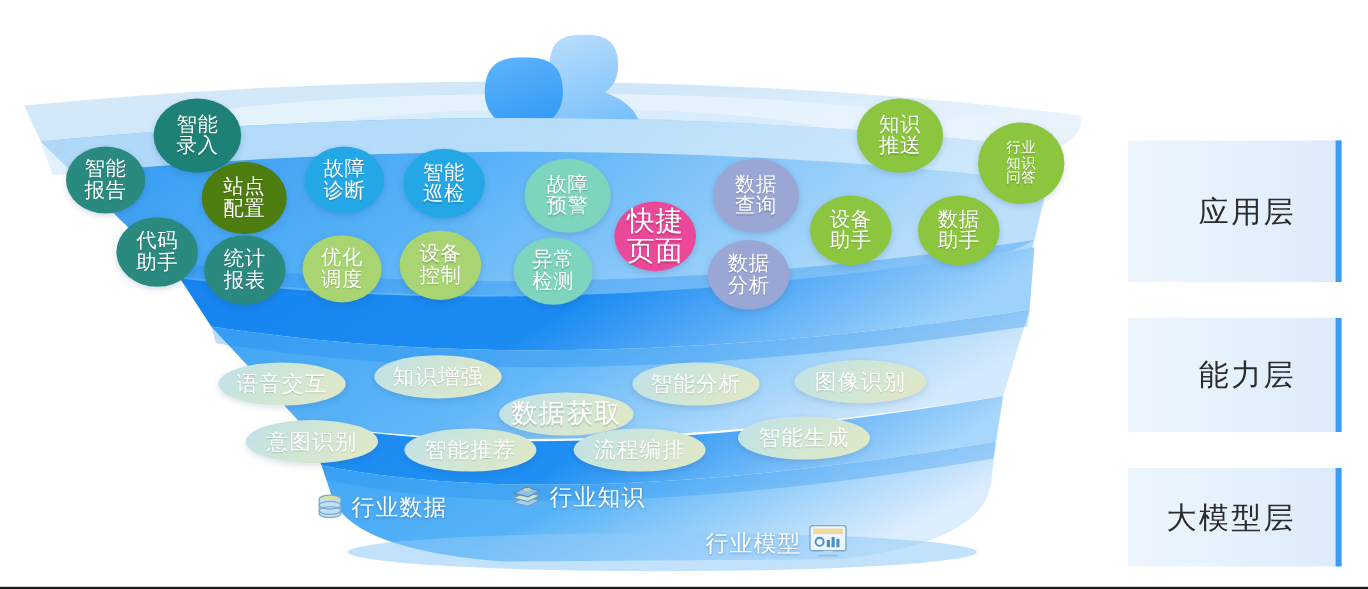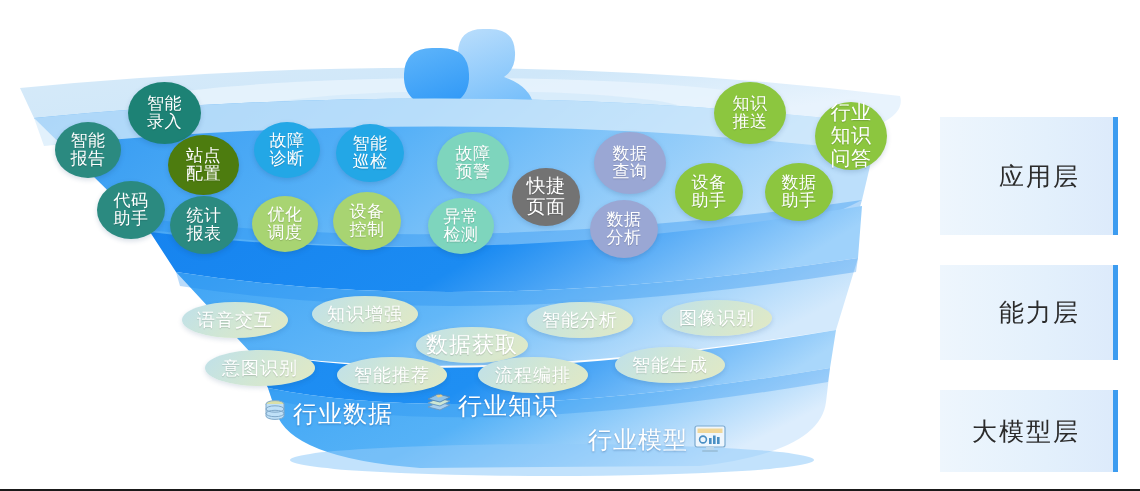--- a/index.html
+++ b/index.html
@@ -53,27 +53,28 @@
     text-shadow: 0 1px 1px rgba(0,0,0,0.16);
     background: linear-gradient(135deg, #bfe0ea 0%, #cfe6d6 45%, #e2e9c4 100%);
     box-shadow: 0 2px 5px rgba(20,60,110,0.15);
     margin-top: 22px;
   }
 
   
   .model-item {
     position: absolute;
     display: flex;
-    align-items: flex-start;
+    align-items: flex-end;
     gap: 5px;
     color: #ffffff;
-    font-size: 24px;
+    font-size: 19px;
     letter-spacing: 1px;
     text-shadow: 0 1px 2px rgba(0,50,110,0.35);
     white-space: nowrap;
+    margin-top: 12px;
   }
   .model-title {
     position: absolute;
     color: #ffffff;
     font-size: 31px;
     letter-spacing: 3px;
     text-shadow: 0 2px 3px rgba(0,50,110,0.4);
     white-space: nowrap;
   }
 
@@ -210,37 +211,37 @@
         <span>控制</span>
       </div>
       <div class="bubble" style="left: 437px; top: 132px; width: 72px; height: 62px; font-size: 17px; background: rgb(126, 213, 189);">
         <span>故障</span>
         <span>预警</span>
       </div>
       <div class="bubble" style="left: 428px; top: 198px; width: 66px; height: 56px; font-size: 17px; background: rgb(126, 213, 189);">
         <span>异常</span>
         <span>检测</span>
       </div>
-      <div class="bubble" style="left: 512px; top: 168px; width: 68px; height: 58px; font-size: 19px; background: #737373;">
+      <div class="bubble" style="left: 512px; top: 168px; width: 68px; height: 58px; font-size: 23px; background: #ec4899;">
         <span>快捷</span>
         <span>页面</span>
       </div>
       <div class="bubble" style="left: 594px; top: 132px; width: 72px; height: 62px; font-size: 17px; background: rgb(154, 167, 212);">
         <span>数据</span>
         <span>查询</span>
       </div>
       <div class="bubble" style="left: 590px; top: 200px; width: 68px; height: 58px; font-size: 17px; background: rgb(154, 167, 212);">
         <span>数据</span>
         <span>分析</span>
       </div>
       <div class="bubble" style="left: 714px; top: 82px; width: 72px; height: 62px; font-size: 17px; background: rgb(140, 198, 63);">
         <span>知识</span>
         <span>推送</span>
       </div>
-      <div class="bubble" style="left: 815px; top: 102px; width: 72px; height: 68px; font-size: 20px; background: rgb(140, 198, 63); justify-content: space-between;">
+      <div class="bubble" style="left: 815px; top: 102px; width: 72px; height: 68px; font-size: 12px; background: rgb(140, 198, 63);">
         <span>行业</span>
         <span>知识</span>
         <span>问答</span>
       </div>
       <div class="bubble" style="left: 675px; top: 163px; width: 68px; height: 58px; font-size: 17px; background: rgb(140, 198, 63);">
         <span>设备</span>
         <span>助手</span>
       </div>
       <div class="bubble" style="left: 765px; top: 163px; width: 68px; height: 58px; font-size: 17px; background: rgb(140, 198, 63);">
         <span>数据</span>

